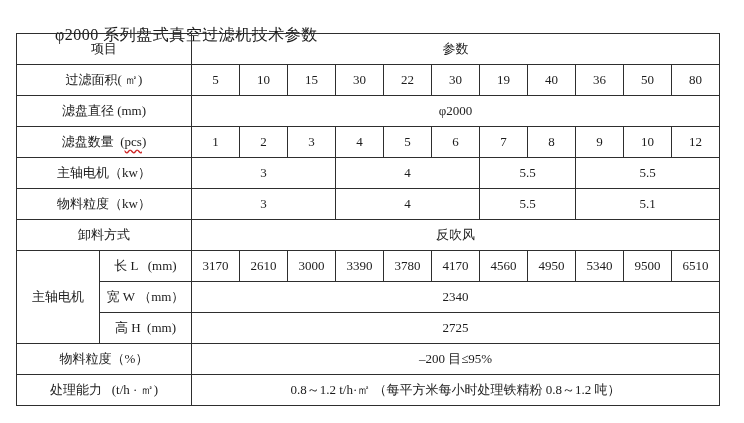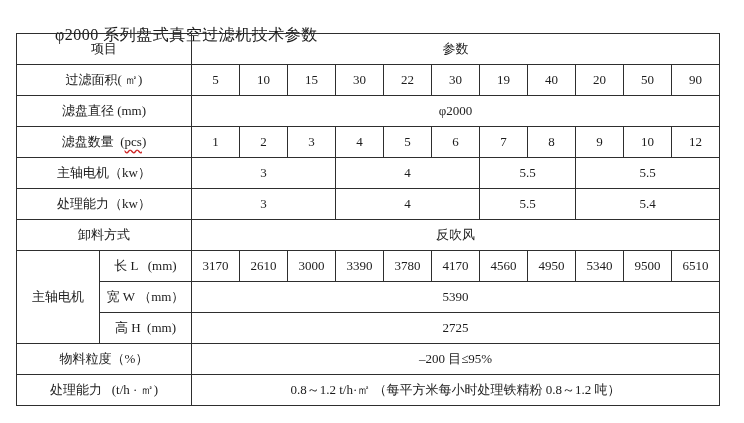--- a/index.html
+++ b/index.html
@@ -59,23 +59,23 @@
   <tr>
     <td colspan="2">过滤面积( ㎡)</td>
     <td>5</td>
     <td>10</td>
     <td>15</td>
     <td>30</td>
     <td>22</td>
     <td>30</td>
     <td>19</td>
     <td>40</td>
-    <td>20</td>
+    <td>36</td>
     <td>50</td>
-    <td>90</td>
+    <td>80</td>
   </tr>
 
   <tr>
     <td colspan="2">滤盘直径 (mm)</td>
     <td colspan="11">φ2000</td>
   </tr>
 
   <tr>
     <td colspan="2"><span>滤盘数量</span><span>  (</span><span class="misspell">pcs</span><span>)</span></td>
     <td>1</td>
@@ -93,25 +93,25 @@
 
   <tr>
     <td colspan="2">主轴电机（kw）</td>
     <td colspan="3">3</td>
     <td colspan="3">4</td>
     <td colspan="2">5.5</td>
     <td colspan="3">5.5</td>
   </tr>
 
   <tr>
-    <td colspan="2">处理能力（kw）</td>
+    <td colspan="2">物料粒度（kw）</td>
     <td colspan="3">3</td>
     <td colspan="3">4</td>
     <td colspan="2">5.5</td>
-    <td colspan="3">5.4</td>
+    <td colspan="3">5.1</td>
   </tr>
 
   <tr>
     <td colspan="2">卸料方式</td>
     <td colspan="11">反吹风</td>
   </tr>
 
   <tr>
     <td rowspan="3">主轴电机</td>
     <td>长 L   (mm)</td>
@@ -123,21 +123,21 @@
     <td>4170</td>
     <td>4560</td>
     <td>4950</td>
     <td>5340</td>
     <td>9500</td>
     <td>6510</td>
   </tr>
 
   <tr>
     <td>宽 W （mm）</td>
-    <td colspan="11">5390</td>
+    <td colspan="11">2340</td>
   </tr>
 
   <tr>
     <td>高 H  (mm)</td>
     <td colspan="11">2725</td>
   </tr>
 
   <tr>
     <td colspan="2">物料粒度（%）</td>
     <td colspan="11">–200 目≤95%</td>

